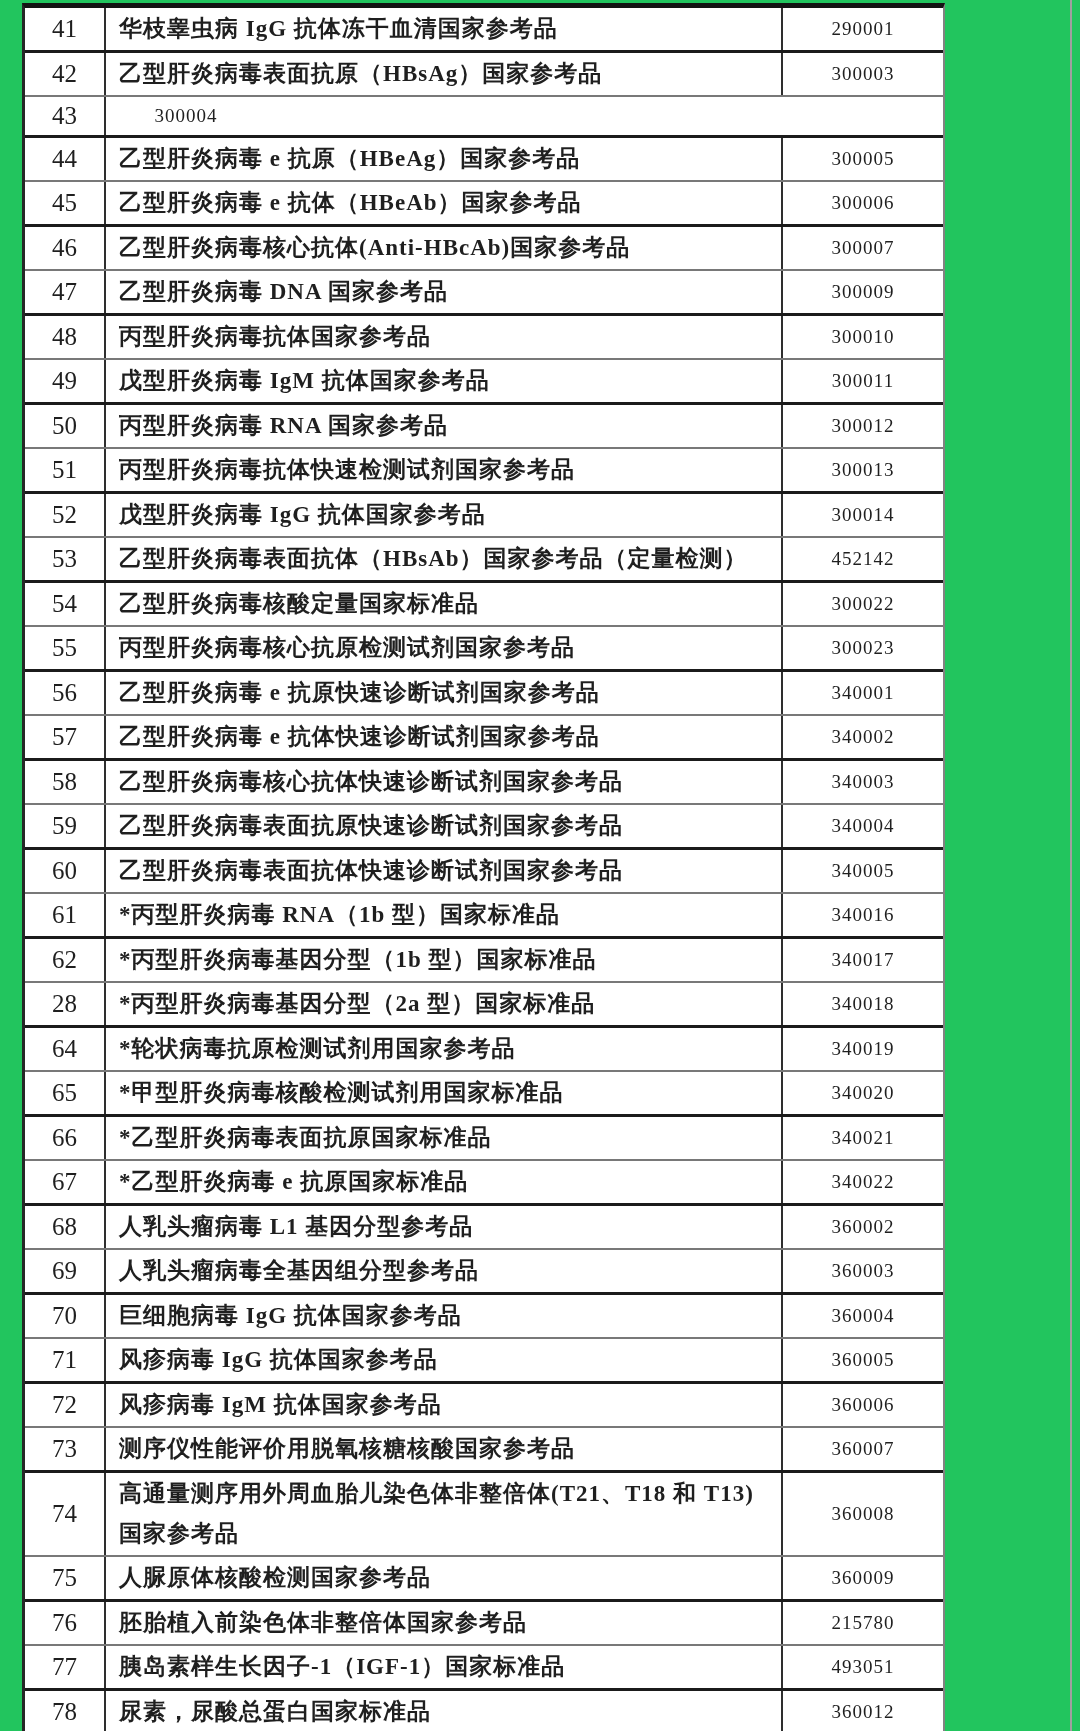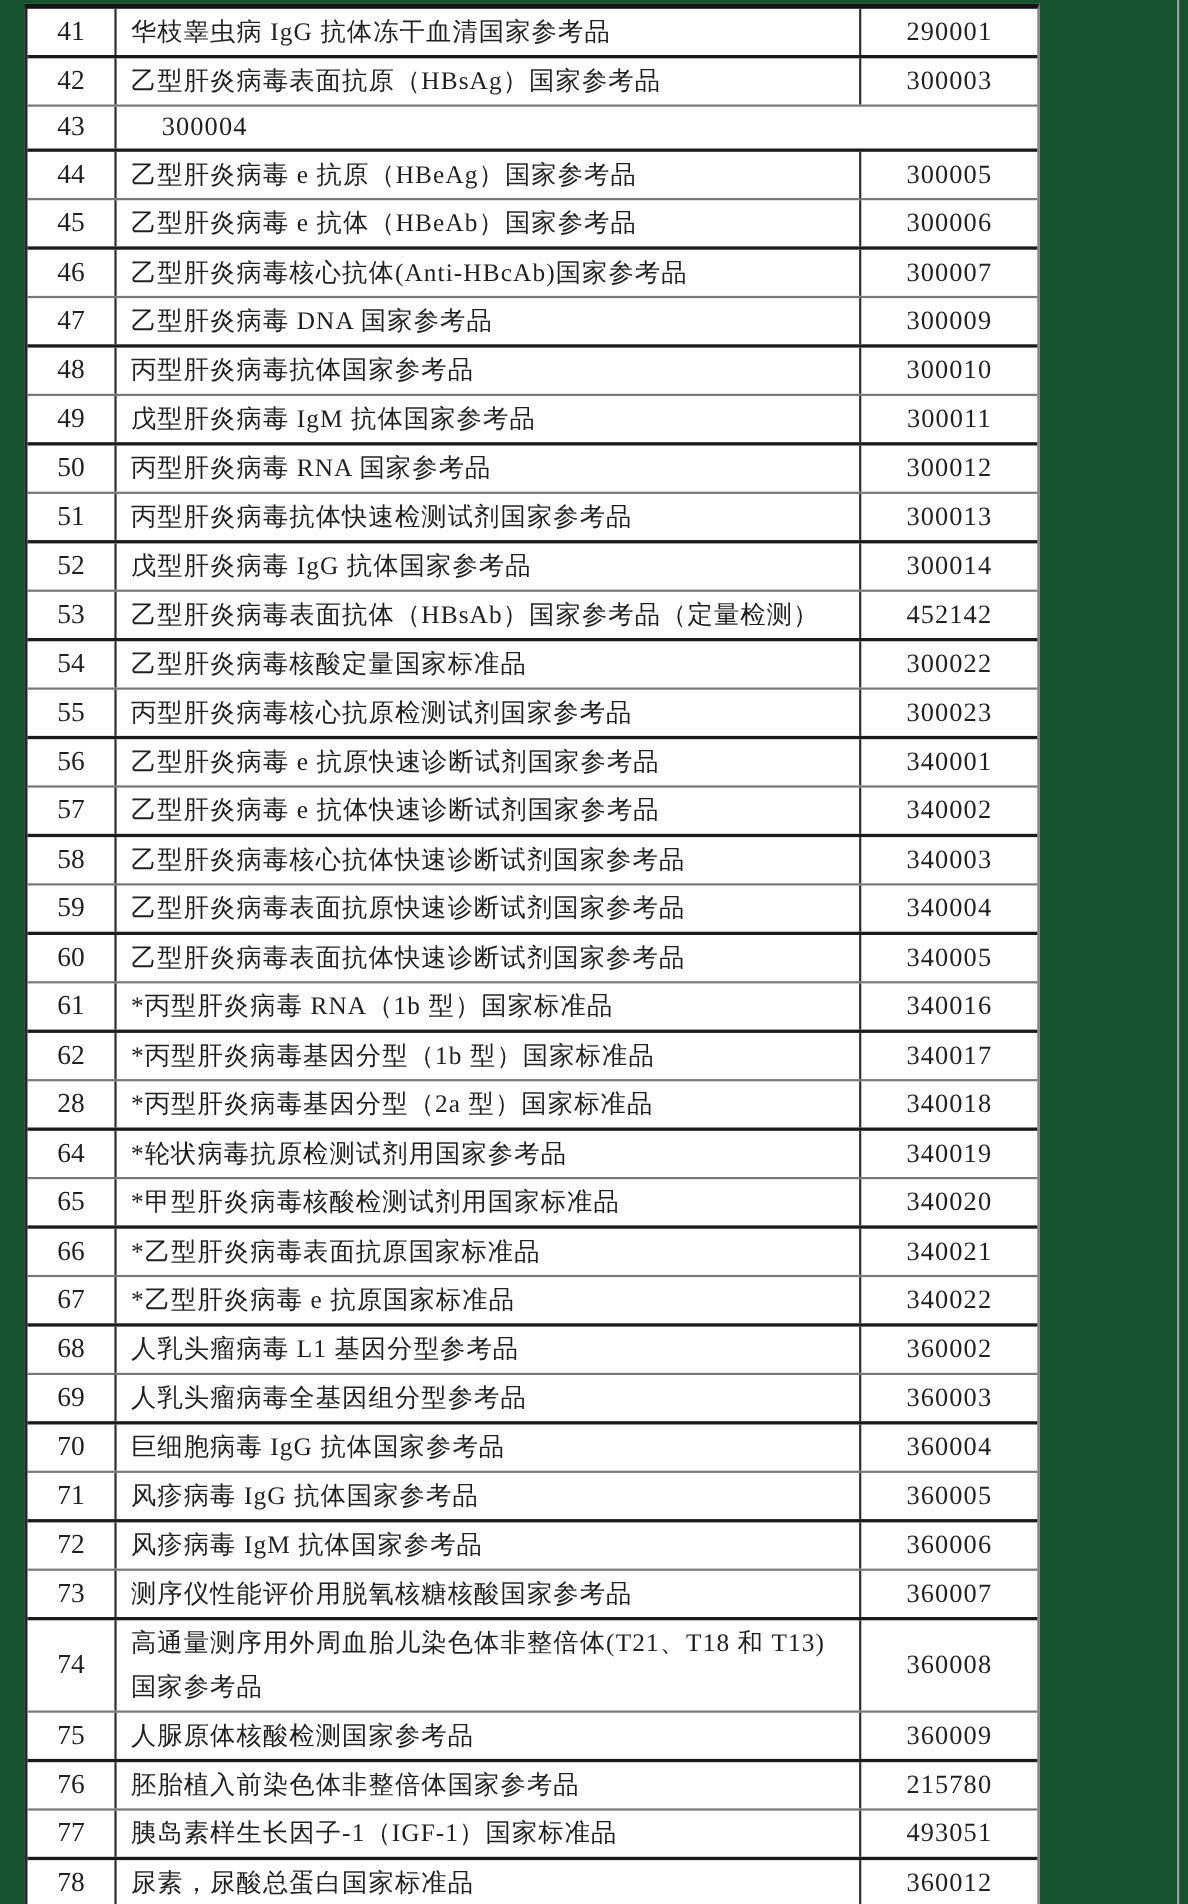--- a/index.html
+++ b/index.html
@@ -4,21 +4,21 @@
 <style>
   html, body {
     margin: 0;
     padding: 0;
     background: #ffffff;
   }
   .page {
     position: relative;
     width: 1080px;
     height: 1731px;
-    background: #14532d;
+    background: #22c55e;
     overflow: hidden;
     font-family: "Liberation Serif", "DejaVu Serif", serif;
     color: #1f1f1f;
   }
   .table-wrap {
     position: absolute;
     left: 22px;
     top: 3px;
     width: 923px;
     box-sizing: border-box;
@@ -50,25 +50,26 @@
     flex: none;
   }
   .cell.name {
     flex: 1;
     padding: 1px 10px 1px 13px;
     border-right: 2px solid #2e2e2e;
     font-size: 23px;
     line-height: 40px;
     letter-spacing: 1px;
     white-space: pre-wrap;
+    font-weight: bold;
   }
   .cell.code {
     width: 160px;
     justify-content: center;
-    font-size: 24px;
+    font-size: 19px;
     letter-spacing: 1px;
     flex: none;
   }
   .page-edge-line {
     position: absolute;
     left: 1070px;
     top: 0;
     width: 2px;
     height: 1731px;
     background: #a0a0a0;

